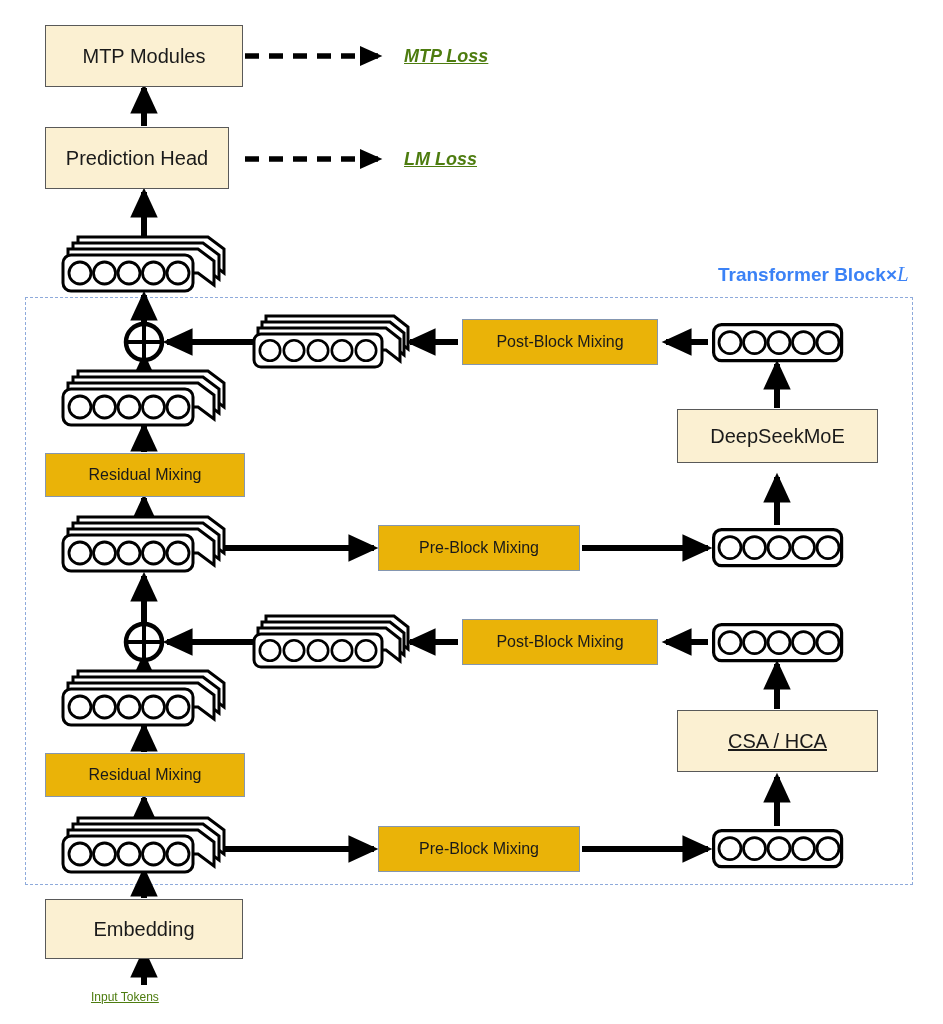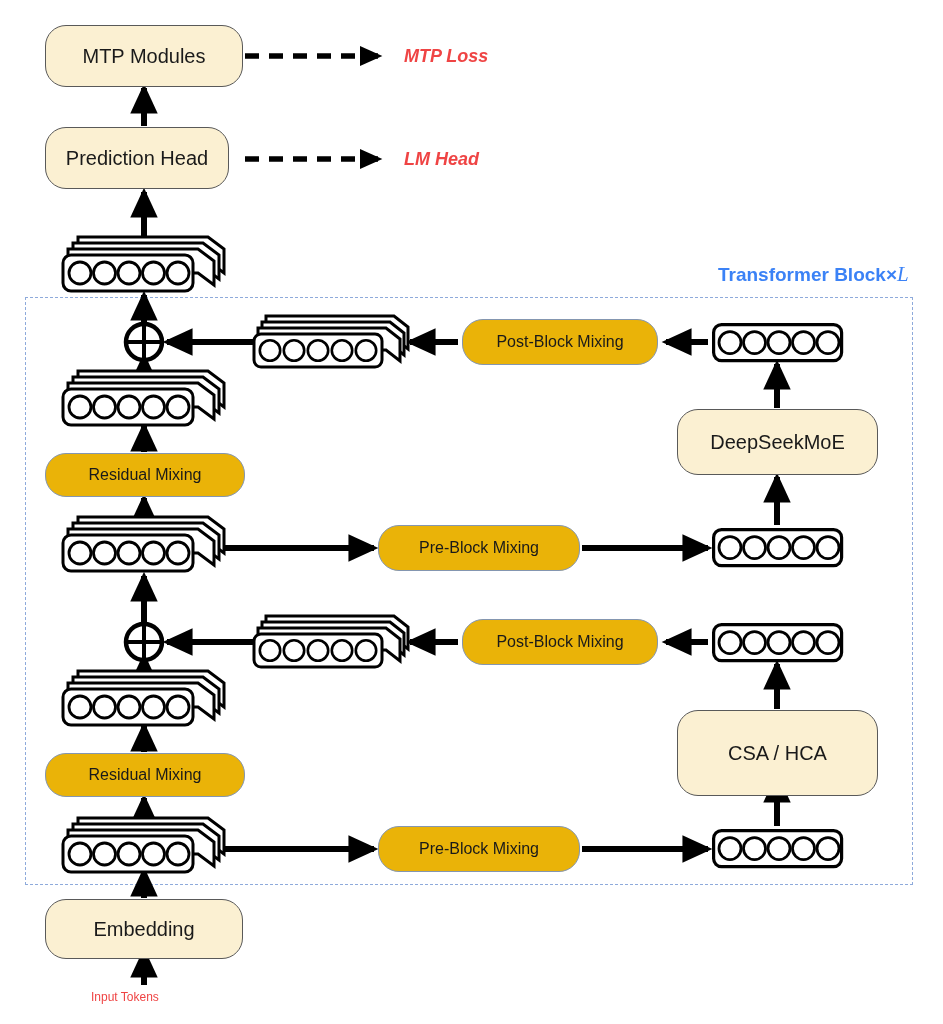--- a/index.html
+++ b/index.html
@@ -15,21 +15,21 @@
     font-family: "Liberation Sans", sans-serif;
     overflow: hidden;
   }
   
   .box {
     position: absolute;
     box-sizing: border-box;
     display: flex;
     align-items: center;
     justify-content: center;
-    border-radius: 21px;
+    border-radius: 0;
     text-align: center;
     line-height: 1.1;
     color: #1a1a1a;
   }
   .box-cream {
     background: #fbf0d2;
     border: 1.6px solid #595959;
     font-size: 20px;
   }
   .box-gray {
@@ -66,22 +66,23 @@
   .group-label .times { font-weight: bold; font-size: 19px; }
   .group-label .ell {
     font-family: "Liberation Serif", serif;
     font-style: italic;
     font-weight: normal;
     font-size: 21px;
   }
   
   .lbl {
     position: absolute;
-    color: #ef4444;
+    color: #4d7c0f;
     white-space: nowrap;
+    text-decoration: underline;
   }
   .lbl-italic {
     font-style: italic;
     font-weight: bold;
     font-size: 18px;
     font-family: "Liberation Sans", sans-serif;
   }
   .lbl-plain {
     font-size: 12px;
   }
@@ -189,25 +190,25 @@
   </svg>
 
   <div class="box box-cream" style="left:45px; top:25px; width:198px; height:62px;">
     <span>MTP Modules</span>
   </div>
 
   <div class="box box-cream" style="left:45px; top:127px; width:184px; height:62px;">
     <span>Prediction Head</span>
   </div>
 
-  <div class="box box-cream" style="left:677px; top:409px; width:201px; height:66px;align-items:center;">
+  <div class="box box-cream" style="left:677px; top:409px; width:201px; height:54px;align-items:center;">
     <span>DeepSeekMoE</span>
   </div>
 
-  <div class="box box-cream" style="left:677px; top:710px; width:201px; height:86px;">
+  <div class="box box-cream" style="left:677px; top:710px; width:201px; height:62px;text-decoration:underline;">
     <span>CSA / HCA</span>
   </div>
 
   <div class="box box-cream" style="left:45px; top:899px; width:198px; height:60px;">
     <span>Embedding</span>
   </div>
 
   <div class="box box-gray" style="left:45px; top:453px; width:200px; height:44px;">
     <span>Residual Mixing</span>
   </div>
@@ -405,17 +406,17 @@
         <circle cx="42.5" cy="19.6" r="11"></circle>
         <circle cx="67" cy="19.6" r="11"></circle>
         <circle cx="91.5" cy="19.6" r="11"></circle>
         <circle cx="116" cy="19.6" r="11"></circle>
       </g>
     </svg>
   </div>
 
   <div class="lbl lbl-italic" style="left:404px; top:46px;">MTP Loss</div>
 
-  <div class="lbl lbl-italic" style="left:404px; top:149px;">LM Head</div>
+  <div class="lbl lbl-italic" style="left:404px; top:149px;">LM Loss</div>
 
   <div class="lbl lbl-plain" style="left:91px; top:990px;">Input Tokens</div>
 
 </div>
 
 </body></html>

